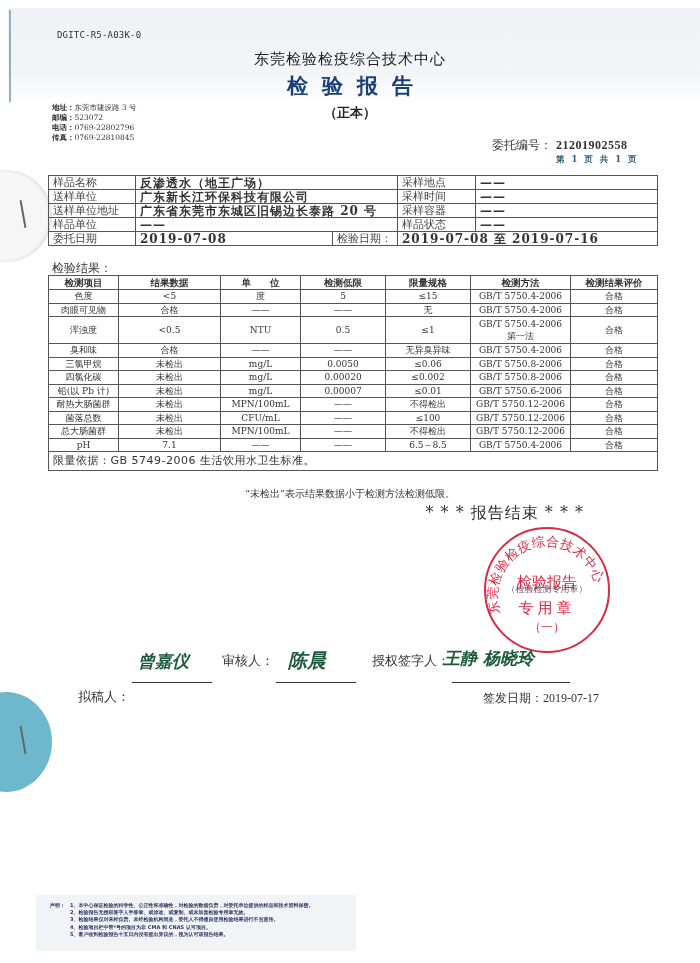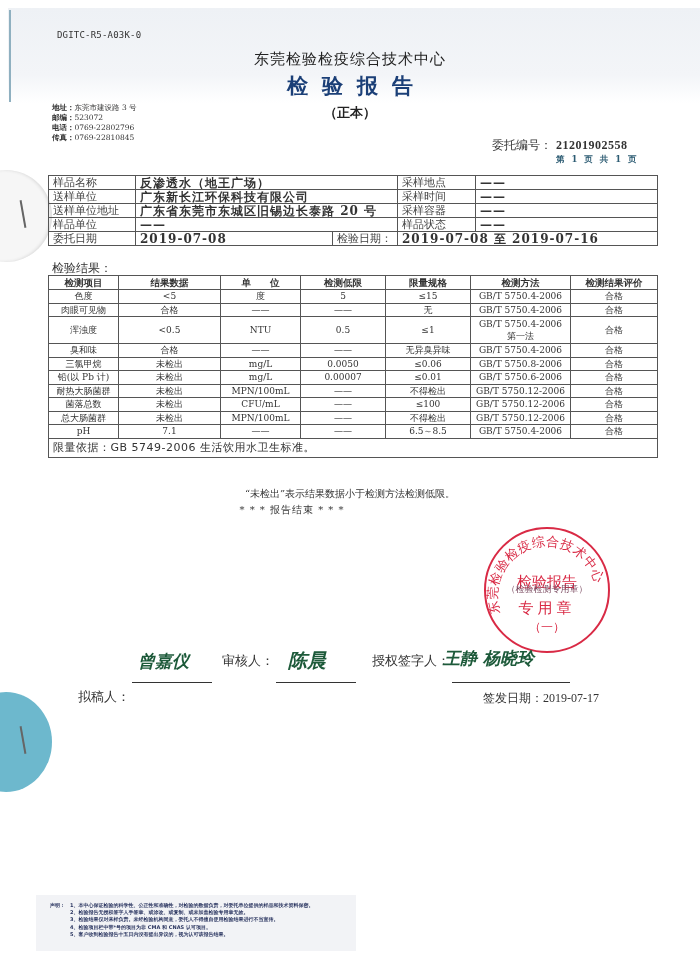--- a/index.html
+++ b/index.html
@@ -24,21 +24,21 @@
   .info td { height: 14px; padding: 0 4px; white-space: nowrap; overflow: hidden; }
   .info .lbl { color: #444; font-family: "DejaVu Sans", sans-serif; font-size: 11px; }
   .info .val { font-weight: bold; font-size: 12px; letter-spacing: 1px; }
   .section-label { left: 52px; top: 260px; font-family: "DejaVu Sans", sans-serif; font-size: 12px; color: #333; }
   .results { left: 48px; top: 275px; width: 609px; }
   .results th { height: 14px; font-weight: bold; font-size: 9.5px; text-align: center; font-family: "DejaVu Sans", sans-serif; }
   .results td { height: 13.5px; text-align: center; font-size: 9px; white-space: nowrap; }
   .results td.tall { height: 27px; }
   .results td.basis { text-align: left; padding-left: 4px; font-size: 11px; height: 19px; letter-spacing: 0.5px; font-family: "DejaVu Sans", sans-serif; }
   .note { left: 0; width: 700px; top: 487px; text-align: center; font-size: 10px; color: #333; }
-  .end { left: 0; width: 584px; top: 503px; text-align: center; font-size: 10px; color: #333; letter-spacing: 1px; }
+  .end { left: 0; width: 584px; top: 503px; text-align: right; font-size: 16px; color: #333; letter-spacing: 1px; }
   .stamp { left: 484px; top: 527px; width: 126px; height: 126px; border: 2px solid #d92a45; border-radius: 50%; }
   .stamp-ring { position: absolute; left: 0; top: 0; width: 122px; height: 122px; }
   .stamp-center { position: absolute; left: 0; width: 122px; text-align: center; color: #d92a45; font-family: "DejaVu Sans", sans-serif; }
   .sigrow { top: 652px; font-family: "DejaVu Sans", sans-serif; font-size: 13px; color: #333; }
   .sigline { position: absolute; border-bottom: 1px solid #333; height: 26px; }
   .sig { position: absolute; font-family: "DejaVu Serif", serif; font-style: italic; font-weight: bold; color: #1d5a3a; font-size: 17px; white-space: nowrap; }
   .issue { left: 483px; top: 690px; font-family: "DejaVu Sans", sans-serif; font-size: 12px; color: #333; }
   .issue span.d { font-family: "Liberation Serif", serif; font-size: 12px; }
   .hole-white { left: -40px; top: 170px; width: 92px; height: 92px; border-radius: 50%; background: #f6f6f6; box-shadow: inset -2px 0 3px #ddd; }
   .hole-blue { left: -40px; top: 692px; width: 92px; height: 100px; border-radius: 50%; background: #6db8cd; }
@@ -184,20 +184,29 @@
       <tr>
         <td>三氯甲烷</td>
         <td>未检出</td>
         <td>mg/L</td>
         <td>0.0050</td>
         <td>≤0.06</td>
         <td>GB/T 5750.8-2006</td>
         <td>合格</td>
       </tr>
       <tr>
+        <td>四氯化碳</td>
+        <td>未检出</td>
+        <td>mg/L</td>
+        <td>0.00020</td>
+        <td>≤0.002</td>
+        <td>GB/T 5750.8-2006</td>
+        <td>合格</td>
+      </tr>
+      <tr>
         <td>铅(以 Pb 计)</td>
         <td>未检出</td>
         <td>mg/L</td>
         <td>0.00007</td>
         <td>≤0.01</td>
         <td>GB/T 5750.6-2006</td>
         <td>合格</td>
       </tr>
       <tr>
         <td>耐热大肠菌群</td>

